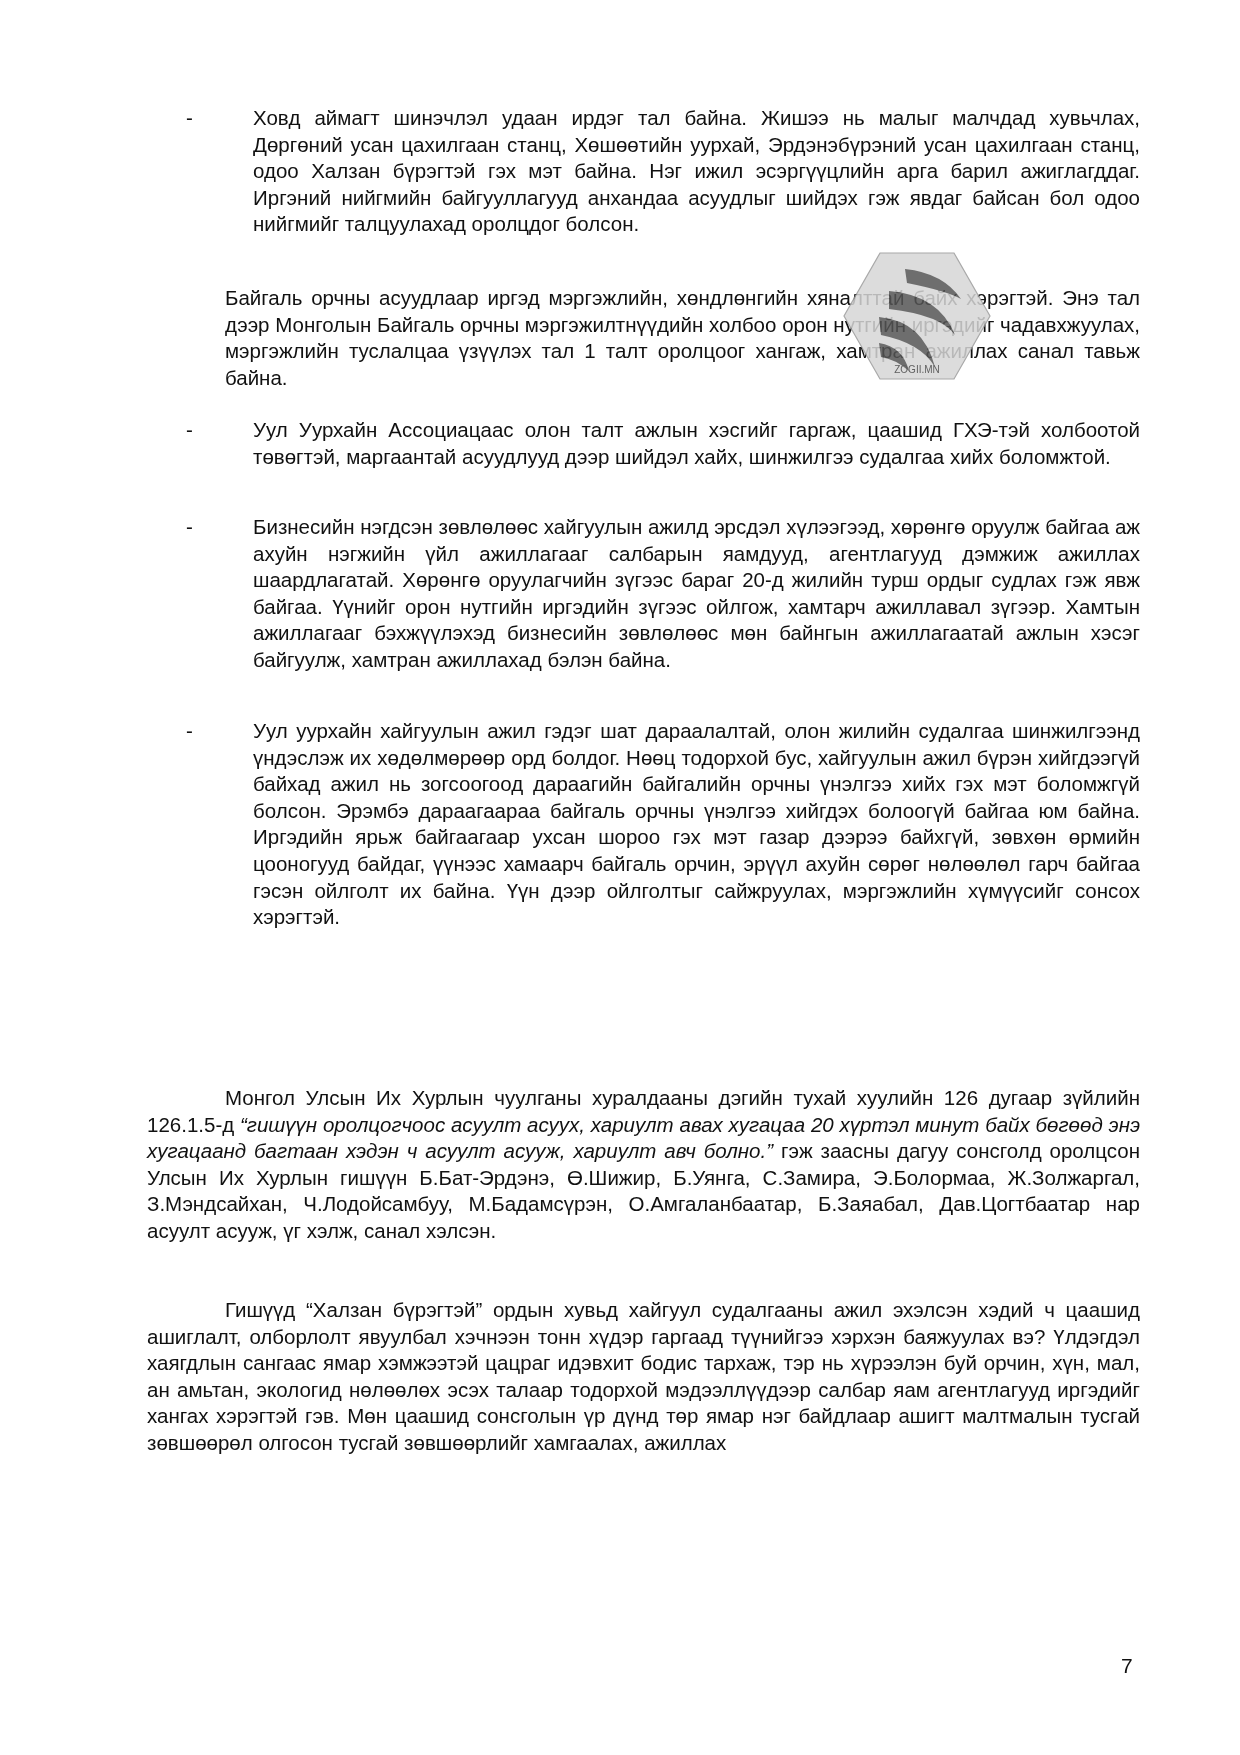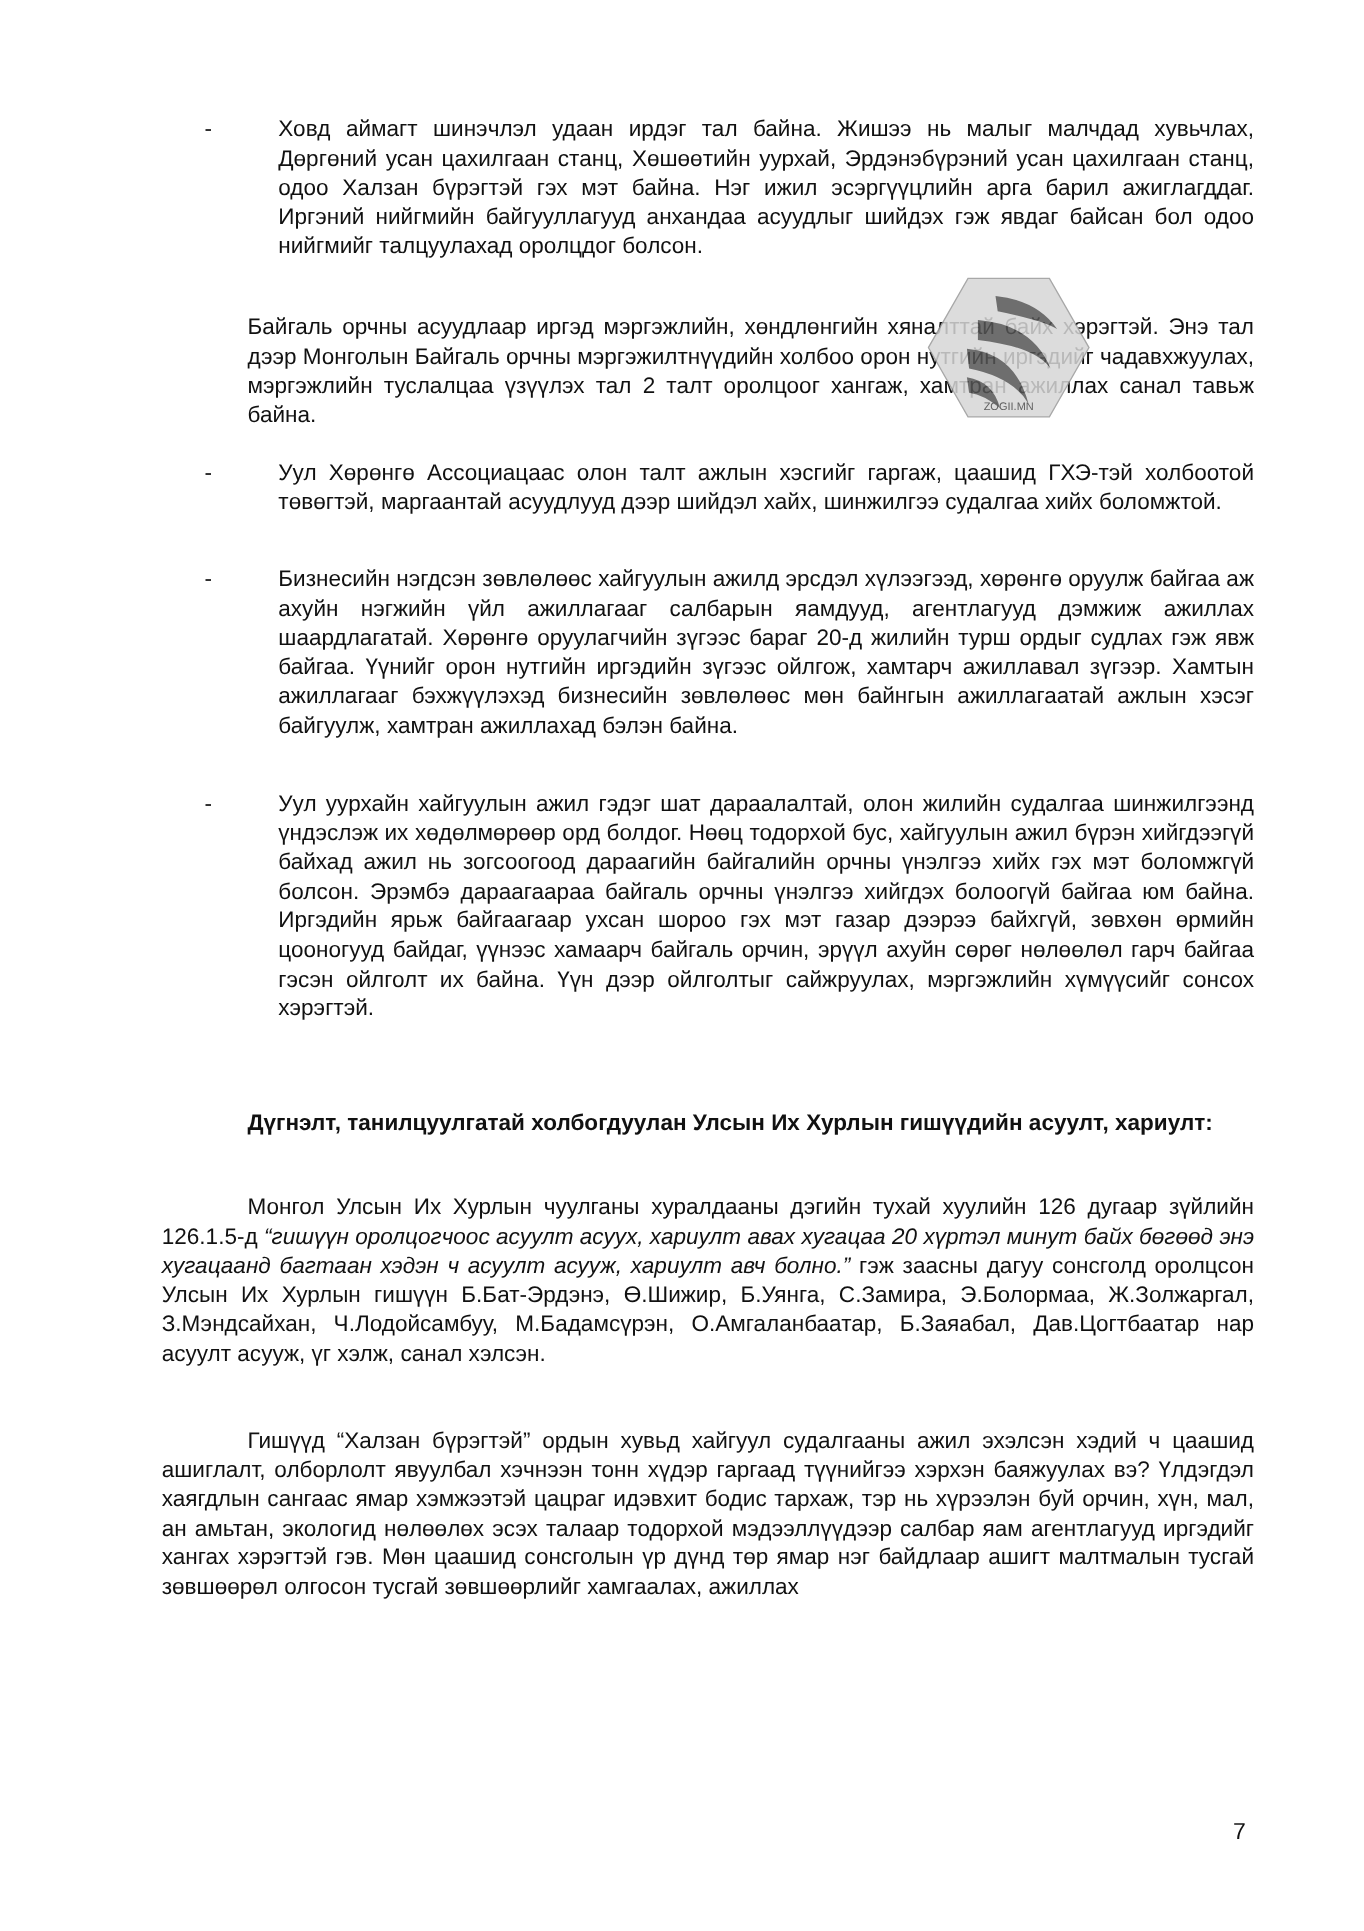--- a/index.html
+++ b/index.html
@@ -41,38 +41,37 @@
 </head>
 <body>
 
 <div class="page">
 
   <div class="bullet" style="top:105px;">
     <span class="dash">-</span>
     <div class="btext">Ховд аймагт шинэчлэл удаан ирдэг тал байна. Жишээ нь малыг малчдад хувьчлах, Дөргөний усан цахилгаан станц, Хөшөөтийн уурхай, Эрдэнэбүрэний усан цахилгаан станц, одоо Халзан бүрэгтэй гэх мэт  байна. Нэг ижил эсэргүүцлийн арга барил ажиглагддаг. Иргэний нийгмийн байгууллагууд анхандаа асуудлыг шийдэх гэж явдаг байсан бол одоо нийгмийг талцуулахад оролцдог болсон.</div>
   </div>
 
-  <div class="indent-para" style="top:285px;">Байгаль орчны асуудлаар иргэд мэргэжлийн, хөндлөнгийн хяналттай байх хэрэгтэй. Энэ тал дээр Монголын Байгаль орчны мэргэжилтнүүдийн холбоо орон нутгийн иргэдийг чадавхжуулах, мэргэжлийн туслалцаа үзүүлэх тал 2 талт оролцоог хангаж, хамтран ажиллах санал тавьж байна.</div>
+  <div class="indent-para" style="top:285px;">Байгаль орчны асуудлаар иргэд мэргэжлийн, хөндлөнгийн хяналттай байх хэрэгтэй. Энэ тал дээр Монголын Байгаль орчны мэргэжилтнүүдийн холбоо орон нутгийн иргэдийг чадавхжуулах, мэргэжлийн туслалцаа үзүүлэх тал 1 талт оролцоог хангаж, хамтран ажиллах санал тавьж байна.</div>
 
   <div class="bullet" style="top:417px;">
     <span class="dash">-</span>
-    <div class="btext">Уул Хөрөнгө Ассоциацаас олон талт ажлын хэсгийг гаргаж, цаашид ГХЭ-тэй холбоотой төвөгтэй, маргаантай асуудлууд дээр шийдэл хайх, шинжилгээ судалгаа хийх боломжтой.</div>
+    <div class="btext">Уул Уурхайн Ассоциацаас олон талт ажлын хэсгийг гаргаж, цаашид ГХЭ-тэй холбоотой төвөгтэй, маргаантай асуудлууд дээр шийдэл хайх, шинжилгээ судалгаа хийх боломжтой.</div>
   </div>
 
   <div class="bullet" style="top:514px;">
     <span class="dash">-</span>
     <div class="btext">Бизнесийн нэгдсэн зөвлөлөөс хайгуулын ажилд эрсдэл хүлээгээд, хөрөнгө оруулж байгаа аж ахуйн нэгжийн үйл ажиллагааг салбарын яамдууд, агентлагууд дэмжиж ажиллах шаардлагатай. Хөрөнгө оруулагчийн зүгээс бараг 20-д жилийн турш ордыг судлах гэж явж байгаа. Үүнийг орон нутгийн иргэдийн зүгээс ойлгож, хамтарч ажиллавал зүгээр. Хамтын ажиллагааг бэхжүүлэхэд бизнесийн зөвлөлөөс мөн байнгын ажиллагаатай ажлын хэсэг байгуулж, хамтран ажиллахад бэлэн байна.</div>
   </div>
 
   <div class="bullet" style="top:718px;">
     <span class="dash">-</span>
     <div class="btext">Уул уурхайн хайгуулын ажил гэдэг шат дараалалтай, олон жилийн судалгаа шинжилгээнд үндэслэж их хөдөлмөрөөр орд болдог. Нөөц тодорхой бус, хайгуулын ажил бүрэн хийгдээгүй байхад ажил нь зогсоогоод дараагийн байгалийн орчны үнэлгээ хийх гэх мэт боломжгүй болсон. Эрэмбэ дараагаараа байгаль орчны үнэлгээ хийгдэх болоогүй байгаа юм байна. Иргэдийн ярьж байгаагаар ухсан шороо гэх мэт газар дээрээ байхгүй, зөвхөн өрмийн цооногууд байдаг, үүнээс хамаарч байгаль орчин, эрүүл ахуйн сөрөг нөлөөлөл гарч байгаа гэсэн ойлголт их байна. Үүн дээр ойлголтыг сайжруулах, мэргэжлийн хүмүүсийг сонсох хэрэгтэй.</div>
   </div>
 
-  <div class="body-para heading" style="top:1008px;"><span class="first"></span><span>Дүгнэлт, танилцуулгатай холбогдуулан Улсын Их Хурлын гишүүдийн асуулт, хариулт:</span></div>
 
   <div class="body-para" style="top:1085px;"><span class="first"></span><span>Монгол Улсын Их Хурлын чуулганы хуралдааны дэгийн тухай хуулийн 126 дугаар зүйлийн 126.1.5-д </span><span class="ital">“гишүүн оролцогчоос асуулт асуух, хариулт авах хугацаа 20 хүртэл минут байх бөгөөд энэ хугацаанд багтаан хэдэн ч асуулт асууж, хариулт авч болно.”</span><span> гэж заасны дагуу сонсголд оролцсон Улсын Их Хурлын гишүүн Б.Бат-Эрдэнэ, Ө.Шижир, Б.Уянга, С.Замира, Э.Болормаа, Ж.Золжаргал, З.Мэндсайхан, Ч.Лодойсамбуу, М.Бадамсүрэн, О.Амгаланбаатар, Б.Заяабал, Дав.Цогтбаатар нар асуулт асууж, үг хэлж, санал хэлсэн.</span></div>
 
   <div class="body-para" style="top:1297px;"><span class="first"></span><span>Гишүүд “Халзан бүрэгтэй” ордын хувьд хайгуул судалгааны ажил эхэлсэн хэдий ч цаашид ашиглалт, олборлолт явуулбал хэчнээн тонн хүдэр гаргаад түүнийгээ хэрхэн баяжуулах вэ?  Үлдэгдэл хаягдлын сангаас ямар хэмжээтэй цацраг идэвхит бодис  тархаж, тэр нь хүрээлэн буй орчин, хүн, мал, ан амьтан, экологид нөлөөлөх эсэх талаар тодорхой мэдээллүүдээр салбар яам агентлагууд иргэдийг хангах хэрэгтэй гэв. Мөн цаашид сонсголын үр дүнд төр ямар нэг байдлаар ашигт малтмалын тусгай зөвшөөрөл олгосон тусгай зөвшөөрлийг хамгаалах, ажиллах</span></div>
 
   <div class="page-number">7</div>
 
   <svg class="watermark" viewBox="0 0 148 130">
     <polygon points="37,2 111,2 147,65 111,128 37,128 1,65" fill="#d6d6d6" stroke="#9a9a9a" stroke-width="1.2"></polygon>
     <path d="M62,18 Q100,22 118,48 Q104,40 64,32 Z" fill="#555555"></path>

